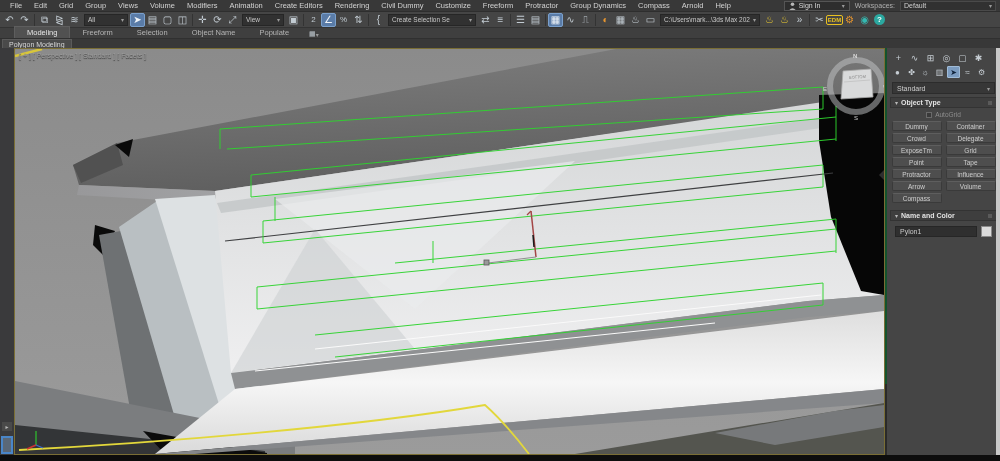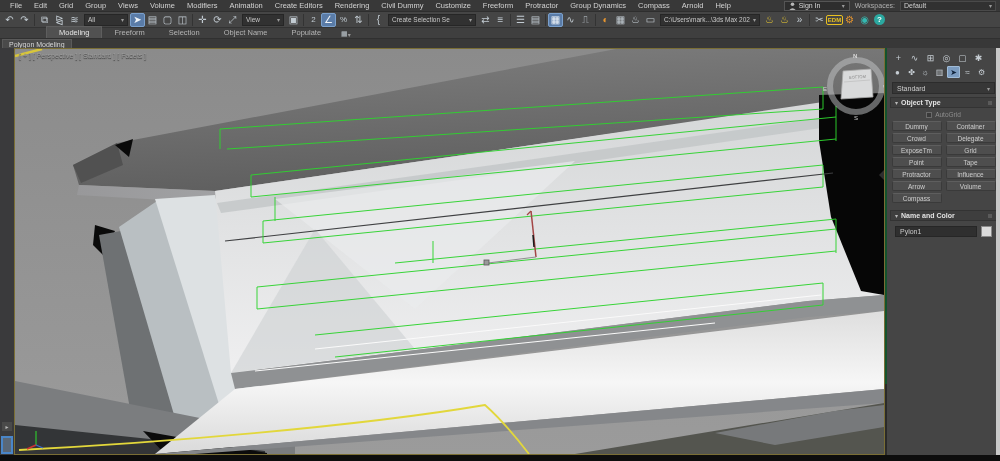--- a/index.html
+++ b/index.html
@@ -40,21 +40,21 @@
   .edm-badge { font-size:6px; font-weight:bold; color:#e8c020; border:1px solid #e8c020;
                padding:0 1px; border-radius:2px; line-height:8px; }
   .help-circ { width:11px; height:11px; border-radius:50%; background:#2ba8a0; color:#fff;
                font-size:8px; font-weight:bold; display:flex; align-items:center; justify-content:center; }
 
   
   .ribbon-tabs { position:absolute; left:0; top:28px; width:1000px; height:11px;
                  background:#3f3f3f; border-bottom:1px solid #303030;
                  display:flex; align-items:flex-end; padding-left:14px; }
   .rtab { font-size:7.5px; color:#b4b4b4; padding:1px 12px; }
-  .rtab.active { background:#515151; color:#e4e4e4; border:1px solid #5e5e5e; border-bottom:none;margin-left:32px; }
+  .rtab.active { background:#515151; color:#e4e4e4; border:1px solid #5e5e5e; border-bottom:none; }
   .rtab-icon { font-size:7px; color:#b9c2c8; margin-left:8px; }
   .panel-row { position:absolute; left:0; top:39px; width:1000px; height:9px; background:#383838; }
   .panel-tab { position:absolute; left:2px; top:0; height:9px; background:#4a4a4a;
                border:1px solid #5a5a5a; border-bottom:none; font-size:7px; color:#d6d6d6;
                padding:0 6px; display:flex; align-items:center; }
 
   
   .lstrip { position:absolute; left:0; top:48px; width:14px; height:407px; background:#3a3a3c; }
   .lstrip .mini { position:absolute; left:2px; top:374px; width:10px; height:9px; background:#4a4a4a;
                   color:#b8b8b8; font-size:6px; display:flex; align-items:center; justify-content:center; }

